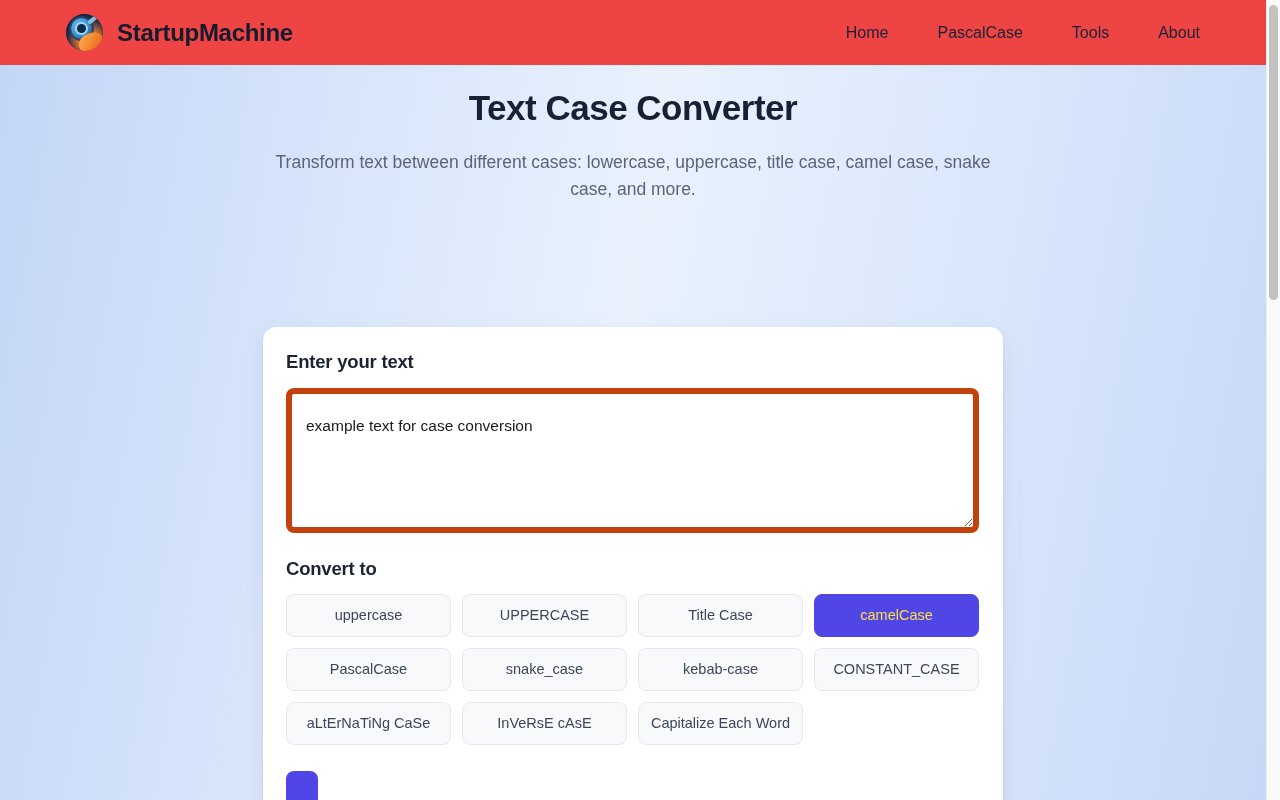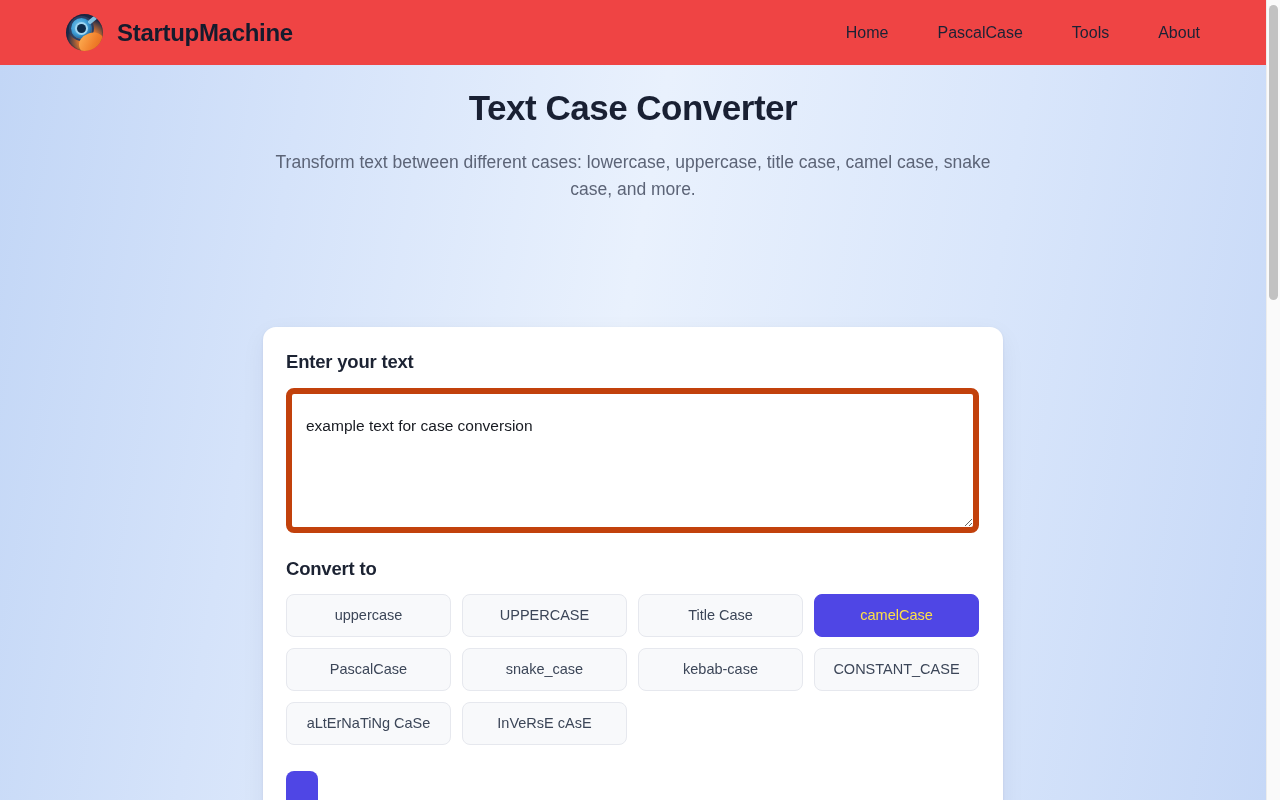--- a/index.html
+++ b/index.html
@@ -314,20 +314,21 @@
           <button class="case-btn">uppercase</button>
           <button class="case-btn">UPPERCASE</button>
           <button class="case-btn">Title Case</button>
           <button class="case-btn selected">camelCase</button>
           <button class="case-btn">PascalCase</button>
           <button class="case-btn">snake_case</button>
           <button class="case-btn">kebab-case</button>
           <button class="case-btn">CONSTANT_CASE</button>
           <button class="case-btn">aLtErNaTiNg CaSe</button>
           <button class="case-btn">InVeRsE cAsE</button>
+          <button class="case-btn">Capitalize Each Word</button>
         </div>
 
         <div id="result-row">
 
           <button id="copy-btn">
             
             
           </button>
         </div>
 

